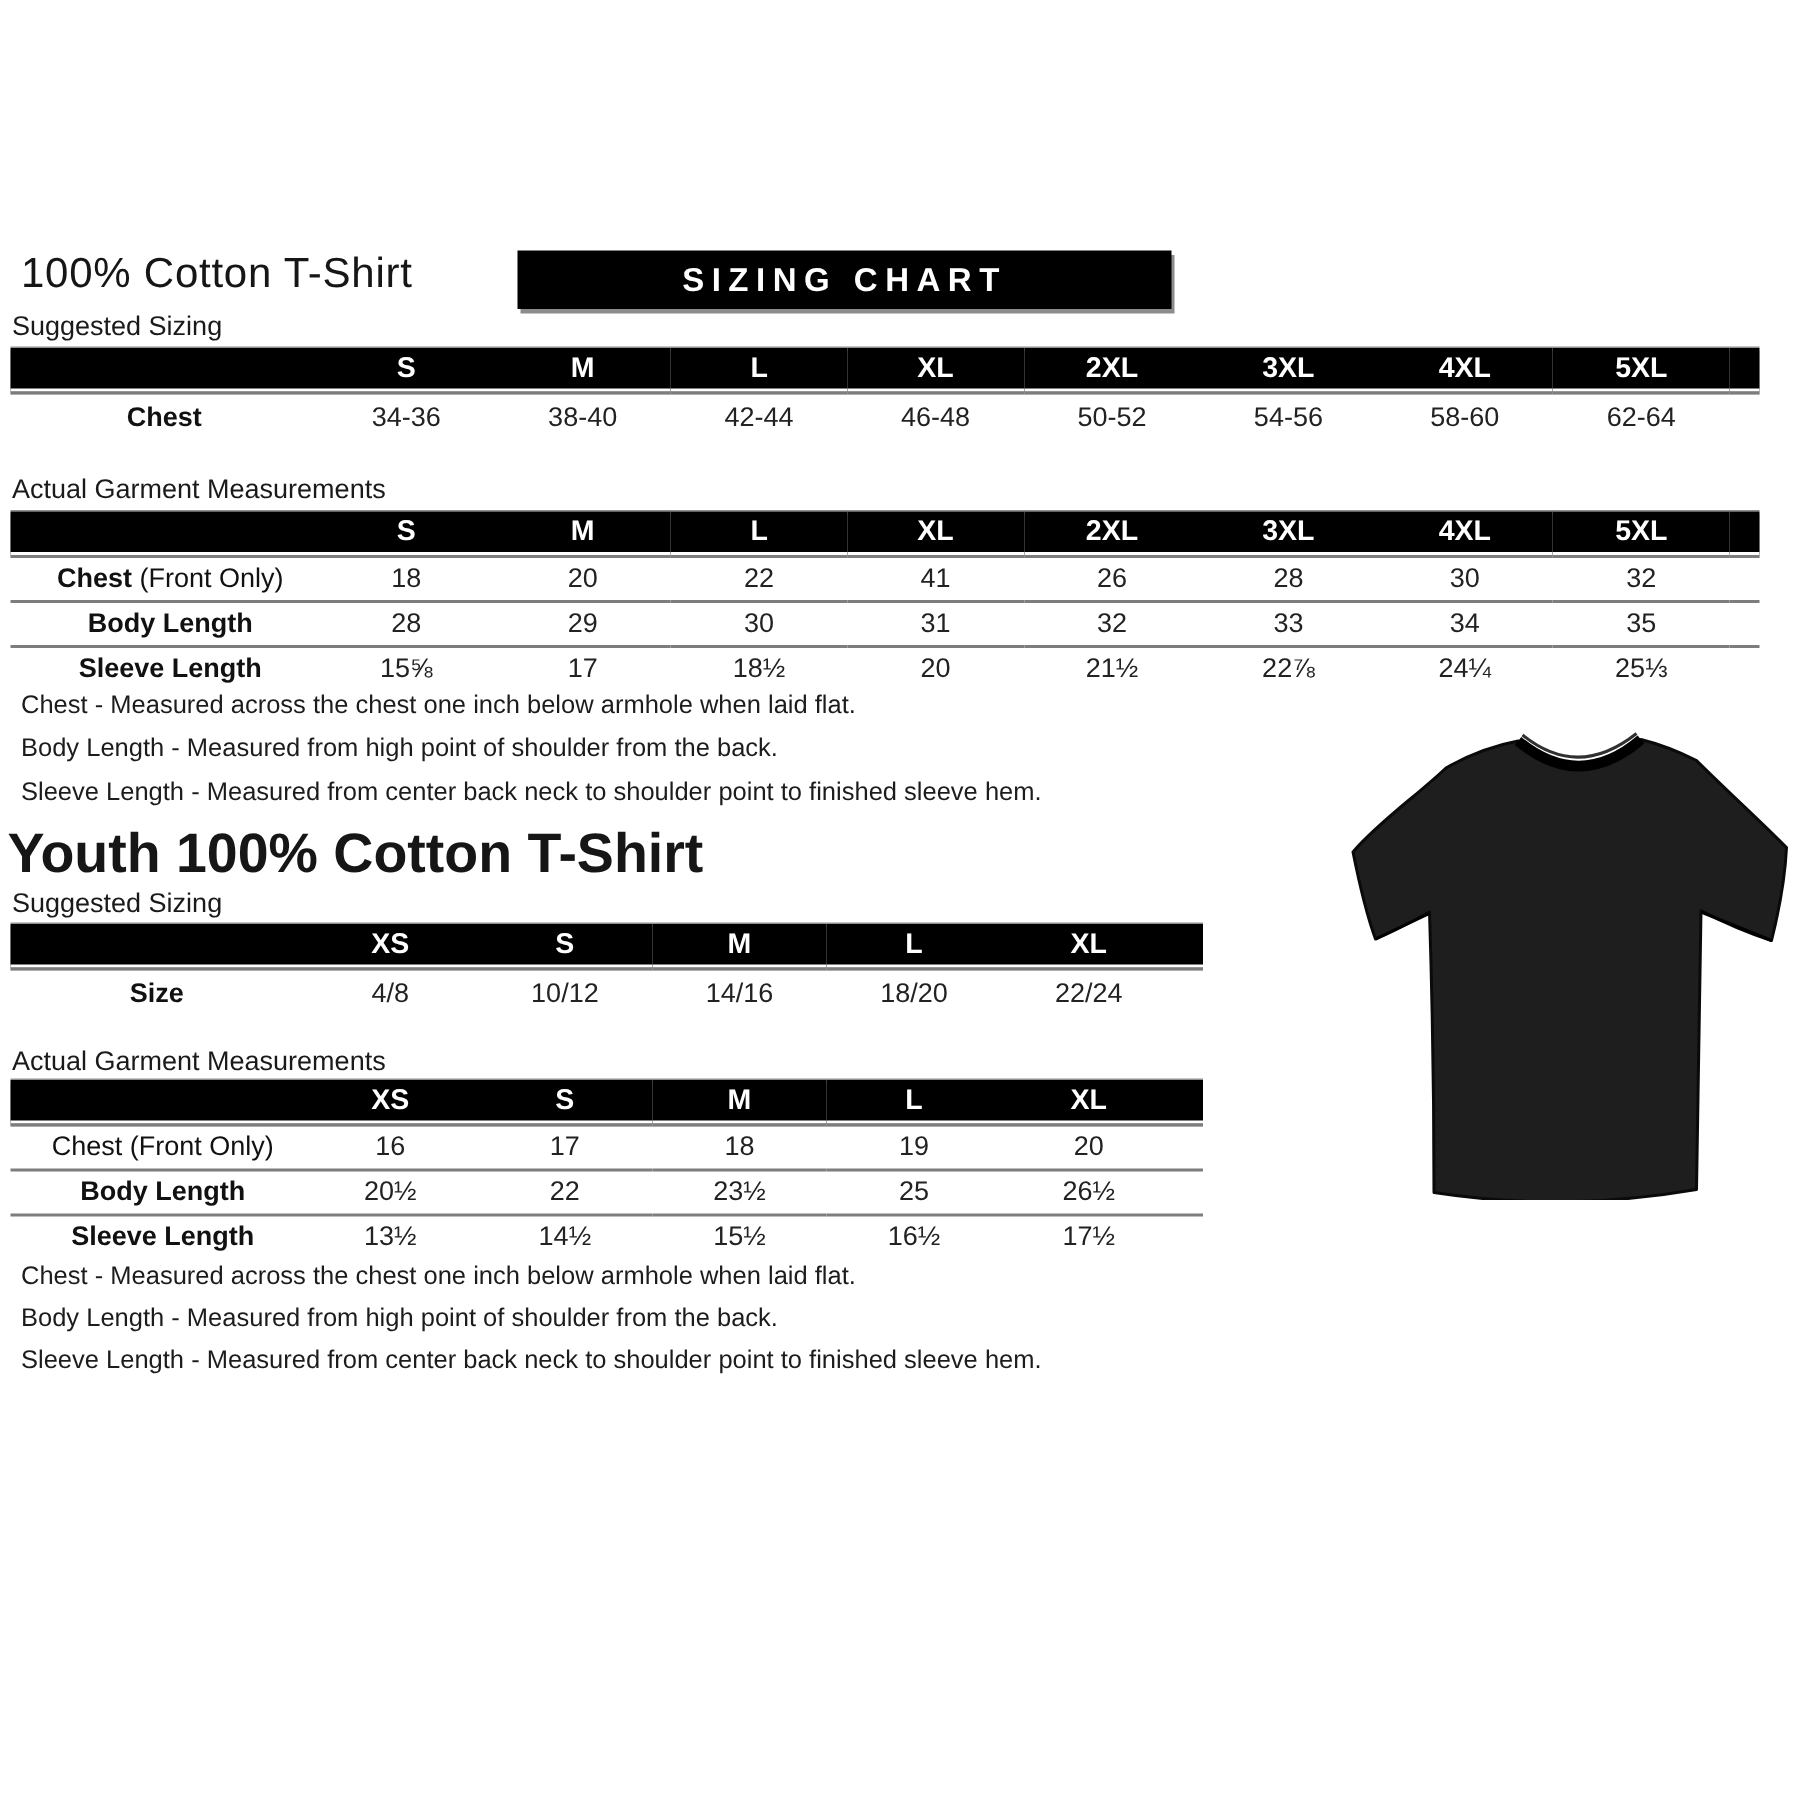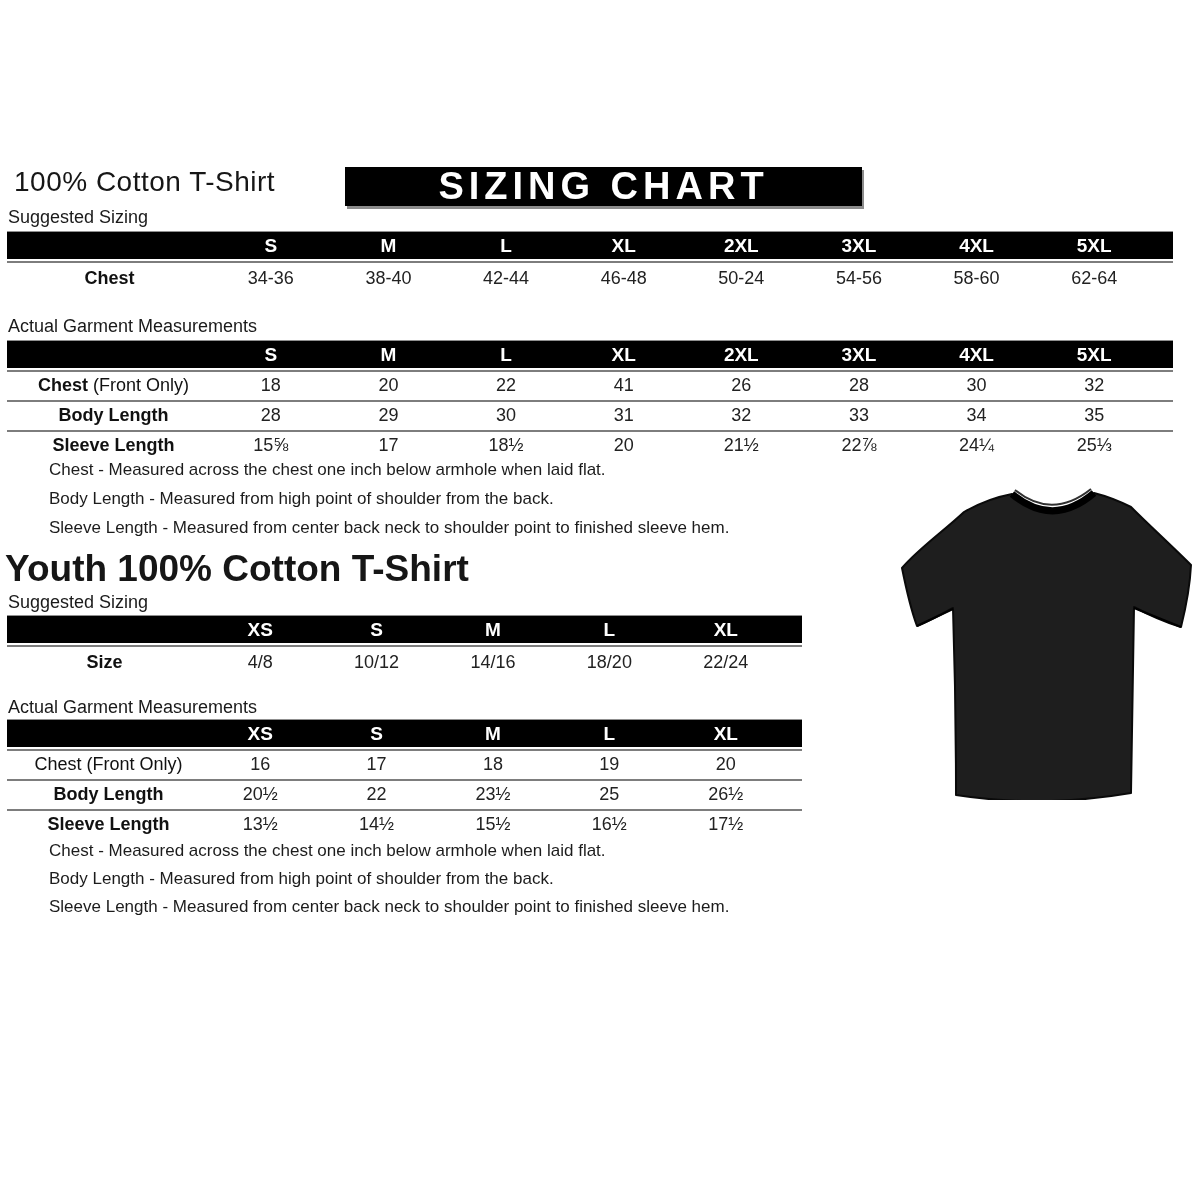--- a/index.html
+++ b/index.html
@@ -4,23 +4,23 @@
 <style>
   html,body{margin:0;padding:0;}
   body{
     width:1200px;height:1200px;position:relative;background:#ffffff;
     font-family:"Liberation Sans","DejaVu Sans",sans-serif;color:#161616;
     overflow:hidden;
   }
   .abs{position:absolute;}
   .page-title{left:14px;top:166px;font-size:28px;font-weight:normal;letter-spacing:0.5px;}
   .banner{
-    left:345px;top:167px;width:517px;height:39px;background:#000;color:#fff;
+    left:345px;top:167px;width:436px;height:39px;background:#000;color:#fff;
     display:flex;align-items:center;justify-content:center;
-    font-size:38px;font-weight:bold;letter-spacing:5px;
+    font-size:22px;font-weight:bold;letter-spacing:5px;
     box-shadow:2px 3px 0 rgba(45,45,45,.55);
   }
   .sec-label{font-size:18px;color:#1a1a1a;}
   .youth-title{left:5px;top:548px;font-size:37px;font-weight:bold;}
 
   table.size-table{
     border-collapse:separate;border-spacing:0;table-layout:fixed;
     border-top:1px solid #8f8f8f;
   }
   table.size-table th{
@@ -31,21 +31,21 @@
   }
   table.size-table td{
     text-align:center;font-size:18px;color:#222;
     padding:3px 0 4px 0;line-height:21px;
     border-top:2px solid #7d7d7d;
   }
   table.size-table td.rowlabel{text-align:center;padding-left:8px;color:#111;}
   .lb{font-weight:bold;}
   table.size-table tr.tall td{padding:5px 0 7px 0;}
   .notes{left:14px;font-size:17px;color:#1c1c1c;}
-  .notes div{height:29px;margin-left:35px;}
+  .notes div{height:29px;}
   .notes.n2 div{height:28px;}
   .shirt-wrap{left:898px;top:478px;width:294px;height:322px;}
 </style>
 </head>
 <body>
 
 <div class="abs page-title">100% Cotton T-Shirt</div>
 <div class="abs banner">SIZING CHART</div>
 
 <div class="abs sec-label" style="left:8px;top:207px;">Suggested Sizing</div>
@@ -76,21 +76,21 @@
       <th></th>
     </tr>
   </thead>
   <tbody>
     <tr class="tall">
       <td class="rowlabel"><span class="lb">Chest</span></td>
       <td>34-36</td>
       <td>38-40</td>
       <td>42-44</td>
       <td>46-48</td>
-      <td>50-24</td>
+      <td>50-52</td>
       <td>54-56</td>
       <td>58-60</td>
       <td>62-64</td>
       <td></td>
     </tr>
   </tbody>
 </table>
 
 <div class="abs sec-label" style="left:8px;top:316px;">Actual Garment Measurements</div>
 <table class="abs size-table" style="left:7px;top:340px;width:1166px;">

